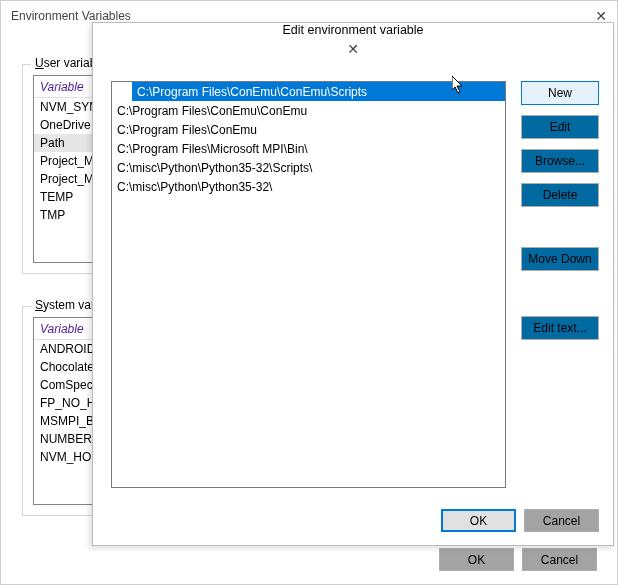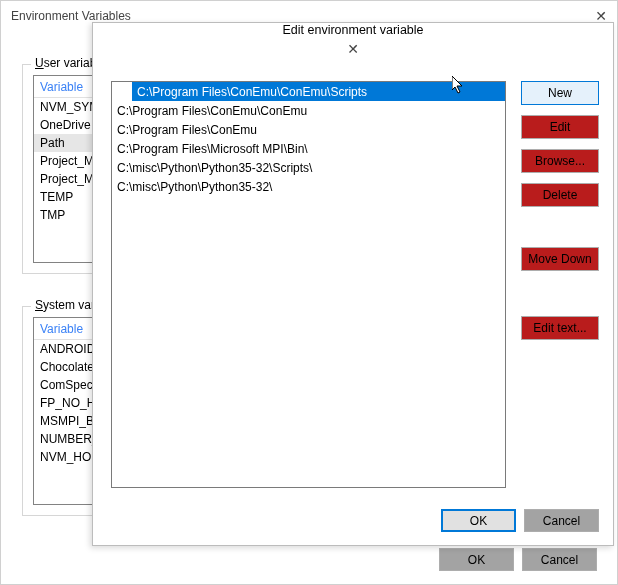--- a/index.html
+++ b/index.html
@@ -17,21 +17,21 @@
   .group { position: absolute; border: 1px solid #d6d6d6; }
   .group .legend { position: absolute; top: -9px; left: 8px; background: #fff; padding: 0 4px; color: #000; }
   .group .legend .ul { text-decoration: underline; }
 
   .grp-user { left: 21px; top: 63px; width: 576px; height: 210px; }
   .grp-sys  { left: 21px; top: 305px; width: 576px; height: 210px; }
 
   .tbl { position: absolute; left: 10px; top: 10px; right: 10px; bottom: 10px;
          border: 1px solid #828282; background: #fff; }
   .tbl-hdr { height: 22px; border-bottom: 1px solid #e1e1e1; display:flex; align-items:center; }
-  .col { padding: 0 6px; color: #3b82f6; }
+  .col { padding: 0 6px; color: #4c1d95; font-style: italic; }
   .rows .row { height: 18px; display:flex; align-items:center; padding: 0 6px; color:#000; white-space: nowrap; overflow:hidden; }
   .rows .row.sel-grey { background: #e6e6e6; }
 
   .btnrow-back { position: absolute; right: 20px; bottom: 13px; display:flex; gap:8px; }
   .btn {
     width: 75px; height: 23px; background: #a3a3a3; border: 1px solid #adadad;
     display:flex; align-items:center; justify-content:center; color:#000; cursor:default;
   }
 
   
@@ -45,21 +45,21 @@
 
   .listbox {
     position:absolute; left: 18px; top: 58px; width: 395px; height: 407px;
     border: 1px solid #7a7a7a; background:#fff;
   }
   .listbox .item { height: 19px; display:flex; align-items:center; padding: 0 5px; color:#000; white-space: nowrap; overflow:hidden; }
   .listbox .item.selected { background:#0078d7; color:#fff;margin-left:20px; }
 
   .btn-col { position:absolute; right: 14px; top: 58px; width: 78px; display:flex; flex-direction:column; }
   .btn2 {
-    width: 78px; height: 24px; background:#b91c1c; border:1px solid #adadad;
+    width: 78px; height: 24px; background:#0369a1; border:1px solid #adadad;
     display:flex; align-items:center; justify-content:center; color:#000; cursor:default;
   }
   .btn2.hover { background:#e5f1fb; border:1px solid #0078d7; }
   .gap-s { height: 10px; }
   .gap-m { height: 30px; }
   .gap-l { height: 45px; }
 
   .btnrow-front { position:absolute; right: 14px; bottom: 13px; display:flex; gap:8px; }
   .btn-ok { width:75px; height:23px; background:#e1e1e1; border:2px solid #0078d7; display:flex; align-items:center; justify-content:center; }
 

